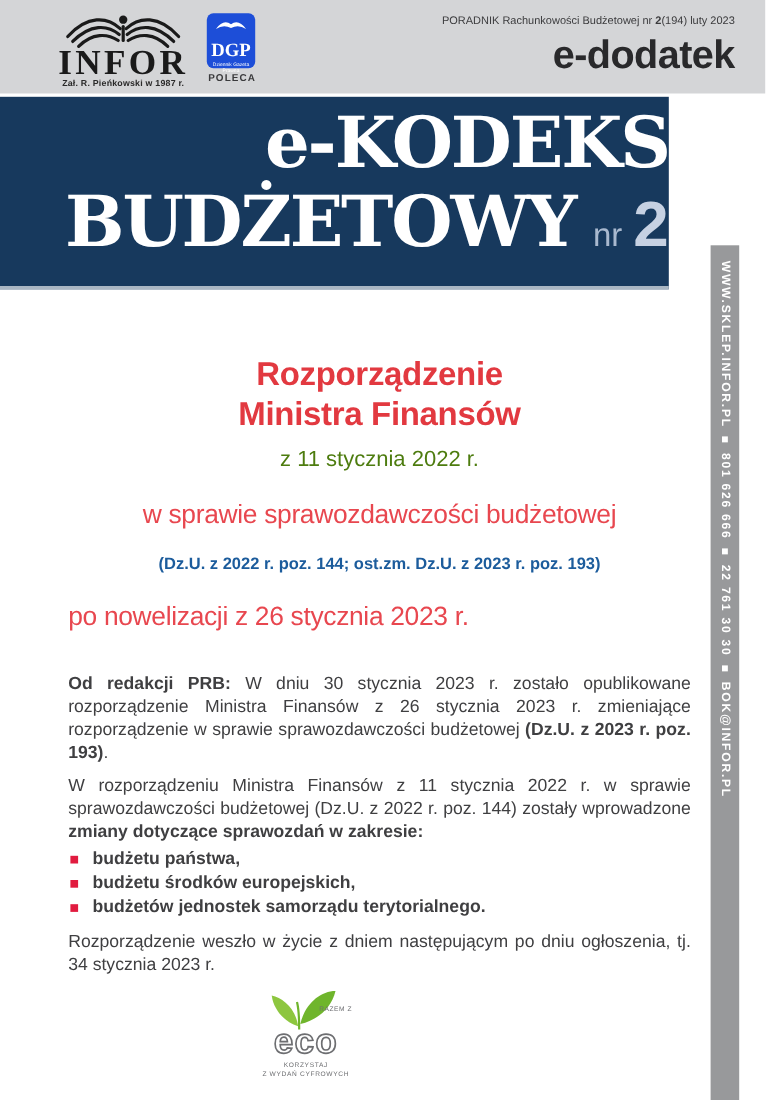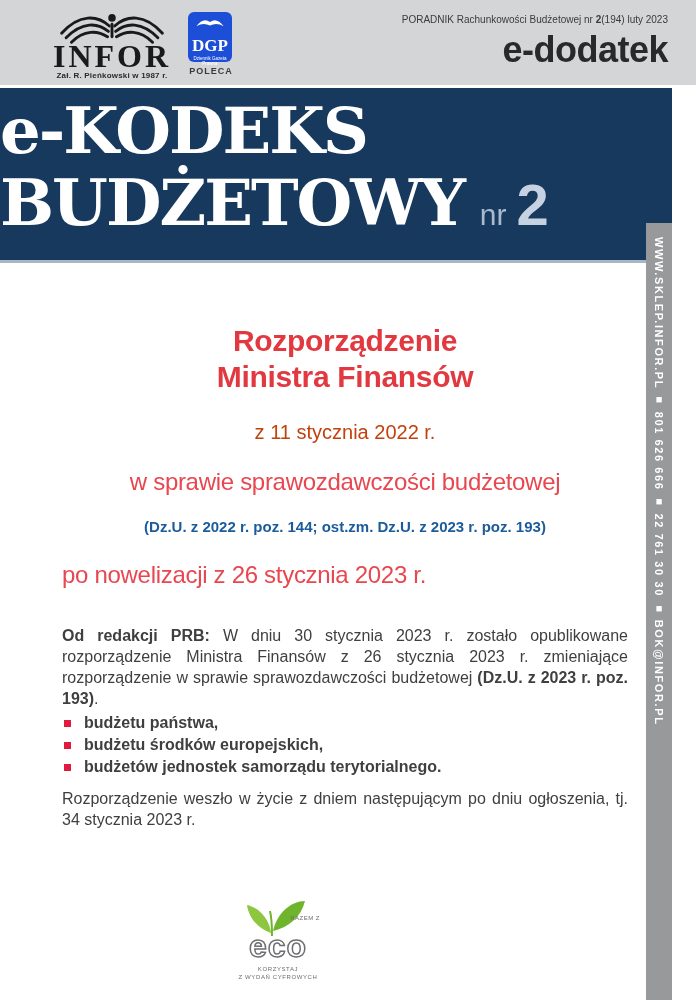--- a/index.html
+++ b/index.html
@@ -26,23 +26,23 @@
   .dgp-sub{ font-size:4.5px; line-height:5px; margin-top:2px; padding:0 2px; }
   .dgp-poleca{ font-size:9px; font-weight:bold; color:#3a3a3c; margin-top:4px; letter-spacing:1px; }
 
   .issue-block{ position:absolute; right:28px; top:14px; text-align:right; }
   .issue-line{ font-size:10px; color:#3b3b3d; }
   .issue-line b{ font-weight:bold; }
   .edodatek{ font-size:36px; font-weight:bold; color:#29292b; margin-top:8px;
              letter-spacing:-.5px; line-height:34px; }
 
   
-  .banner{ position:absolute; left:0; top:88px; width:672px; height:175px;
+  .banner{ position:absolute; left:0; top:88px; width:608px; height:175px;
            background:#17395d; border-bottom:3px solid #a9b6c3;
-           text-align:left; color:#ffffff; }
+           text-align:right; color:#ffffff; }
   .title1, .title2{ font-family:"DejaVu Serif","Liberation Serif",serif;
                     font-weight:bold; font-size:64px; line-height:70px;
                     letter-spacing:-2px; }
   .title1{ margin-top:8px; }
   .title2{ margin-top:2px; }
   .nr-label{ font-family:"Liberation Sans",sans-serif; font-weight:normal;
              font-size:30px; color:#a9b9cf; letter-spacing:0; margin-left:16px; }
   .nr-value{ font-family:"Liberation Sans",sans-serif; font-weight:bold;
              font-size:58px; color:#c6d1e2; letter-spacing:0; margin-left:10px; }
 
@@ -50,21 +50,21 @@
   .sidebar{ position:absolute; left:646px; top:223px; width:26px; height:777px;
             background:#98999b; z-index:5; }
   .vtext{ writing-mode:vertical-rl; display:block; margin:14px auto 0 auto;
           color:#ffffff; font-size:11px; font-weight:bold; letter-spacing:1.6px;
           white-space:nowrap; }
 
   
   .content{ position:absolute; left:62px; top:263px; width:566px; color:#3f3f41; }
   .art-title{ margin-top:60px; text-align:center; color:#e23940;
               font-size:30px; font-weight:bold; line-height:36px; letter-spacing:-.3px; }
-  .art-date{ margin-top:26px; text-align:center; color:#c2410c; font-size:20px; }
+  .art-date{ margin-top:12px; text-align:center; color:#4d7c0f; font-size:20px; }
   .art-subject{ margin-top:24px; text-align:center; color:#e8474f; font-size:24px; letter-spacing:-.3px; }
   .art-ref{ margin-top:22px; text-align:center; color:#1c5c9c; font-size:15px; font-weight:bold; }
   .art-amend{ margin-top:26px; text-align:left; color:#e8474f; font-size:24px; letter-spacing:-.3px; }
 
   .para{ margin-top:36px; font-size:16px; line-height:21px; text-align:justify; }
   .para + .para{ margin-top:9px; }
   .para b{ font-weight:bold; }
 
   .bullets{ margin-top:3px; list-style:none; }
   .bullet-item{ position:relative; padding-left:22px; font-weight:bold;
@@ -145,20 +145,23 @@
     </h1>
     <div class="art-date">z 11 stycznia 2022 r.</div>
     <div class="art-subject">w sprawie sprawozdawczości budżetowej</div>
     <div class="art-ref">(Dz.U. z 2022 r. poz. 144; ost.zm. Dz.U. z 2023 r. poz. 193)</div>
     <div class="art-amend">po nowelizacji z 26 stycznia 2023 r.</div>
 
     <p class="para">
       <b>Od redakcji PRB:</b><span> W dniu 30 stycznia 2023 r. zostało opublikowane rozporządzenie Ministra Finansów z 26 stycznia 2023 r. zmieniające rozporządzenie w sprawie sprawozdawczości budżetowej </span><b>(Dz.U. z 2023 r. poz. 193)</b><span>.</span>
     </p>
 
+    <p class="para">
+      <span>W rozporządzeniu Ministra Finansów z 11 stycznia 2022 r. w sprawie sprawozdawczości budżetowej (Dz.U. z 2022 r. poz. 144) zostały wprowadzone </span><b>zmiany dotyczące sprawozdań w zakresie:</b>
+    </p>
 
     <ul class="bullets">
       <li class="bullet-item">
         <span class="bullet-sq"></span>
         <span>budżetu państwa,</span>
       </li>
       <li class="bullet-item">
         <span class="bullet-sq"></span>
         <span>budżetu środków europejskich,</span>
       </li>

